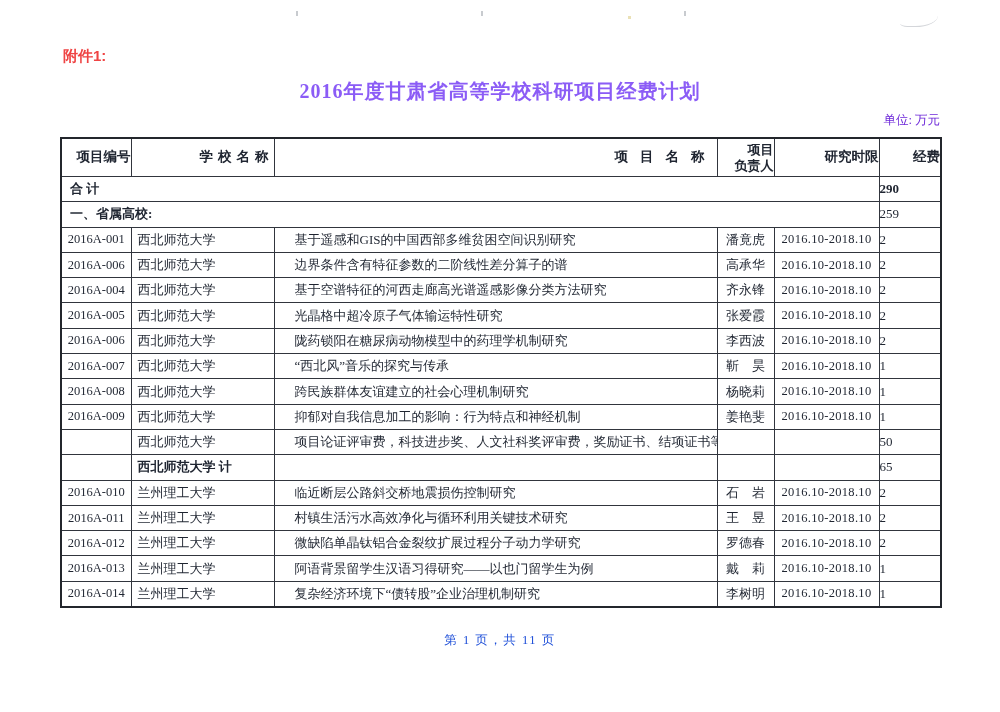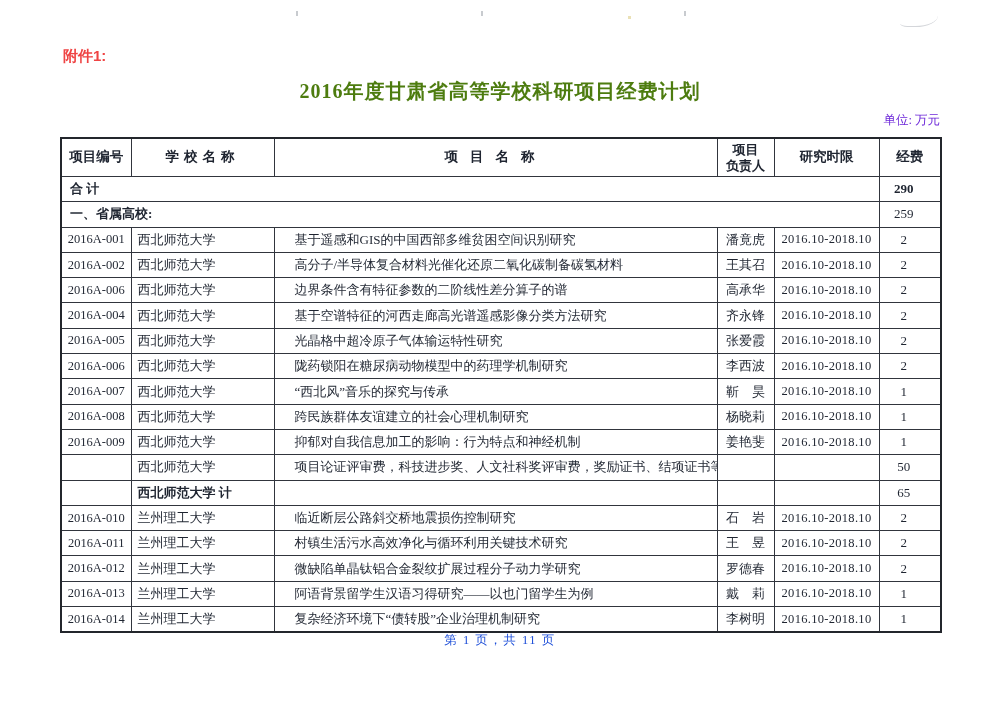--- a/index.html
+++ b/index.html
@@ -10,47 +10,47 @@
     color:#1f2531;
   }
   .attachment{
     position:absolute;left:63px;top:47px;
     font-family:"Liberation Sans","DejaVu Sans",sans-serif;
     font-weight:bold;font-size:15px;color:#ef4444;
   }
   .doc-title{
     position:absolute;left:0;right:0;top:78px;margin:0;
     text-align:center;font-size:20px;font-weight:bold;
-    letter-spacing:1px;color:#4d7c0f;
+    letter-spacing:1px;color:#8b5cf6;
   }
   .unit-note{
     position:absolute;right:60px;top:112px;
     font-size:12.5px;color:#6d28d9;
   }
   table.funding{
     position:absolute;left:60px;top:137px;width:880px;
     border-collapse:collapse;table-layout:fixed;
     font-size:13px;border:2px solid #23262c;
   }
   th,td{border:1px solid #31353d;padding:0;overflow:hidden;}
   thead th{
     height:37px;font-weight:bold;font-size:13.5px;
-    text-align:center;line-height:1.2;vertical-align:middle;
+    text-align:right;line-height:1.2;vertical-align:middle;
     white-space:pre-line;
   }
   .th-school{letter-spacing:5px;}
   .th-project{letter-spacing:12px;}
   .th-leader{font-size:13px;}
   tbody td{height:24.3px;white-space:nowrap;vertical-align:middle;}
   .cell-no{text-align:center;font-size:12.5px;}
   .cell-school{padding-left:6px;}
   .cell-project{padding-left:20px;}
   .cell-leader{text-align:center;}
   .cell-period{text-align:center;font-size:12.5px;letter-spacing:.3px;}
-  .cell-fee{text-align:center;padding-right:12px;font-size:13px;}
+  .cell-fee{text-align:left;padding-right:12px;font-size:13px;}
   .cell-label{padding-left:8px;}
   .bold{font-weight:bold;}
   .page-footer{
     position:absolute;left:0;right:0;top:632px;text-align:center;
     font-size:12.5px;letter-spacing:1.5px;color:#1d4ed8;
   }
   
   .speck{position:absolute;background:#9aa0a8;opacity:.55;}
   .speck-1{left:296px;top:11px;width:2px;height:5px;}
   .speck-2{left:481px;top:11px;width:1.5px;height:5px;}
@@ -108,28 +108,20 @@
       </tr>
       <tr>
         <td class="cell-no">2016A-001</td>
         <td class="cell-school">西北师范大学</td>
         <td class="cell-project">基于遥感和GIS的中国西部多维贫困空间识别研究</td>
         <td class="cell-leader">潘竟虎</td>
         <td class="cell-period">2016.10-2018.10</td>
         <td class="cell-fee">2</td>
       </tr>
       <tr>
-        <td class="cell-no">2016A-002</td>
-        <td class="cell-school">西北师范大学</td>
-        <td class="cell-project">高分子/半导体复合材料光催化还原二氧化碳制备碳氢材料</td>
-        <td class="cell-leader">王其召</td>
-        <td class="cell-period">2016.10-2018.10</td>
-        <td class="cell-fee">2</td>
-      </tr>
-      <tr>
         <td class="cell-no">2016A-006</td>
         <td class="cell-school">西北师范大学</td>
         <td class="cell-project">边界条件含有特征参数的二阶线性差分算子的谱</td>
         <td class="cell-leader">高承华</td>
         <td class="cell-period">2016.10-2018.10</td>
         <td class="cell-fee">2</td>
       </tr>
       <tr>
         <td class="cell-no">2016A-004</td>
         <td class="cell-school">西北师范大学</td>

